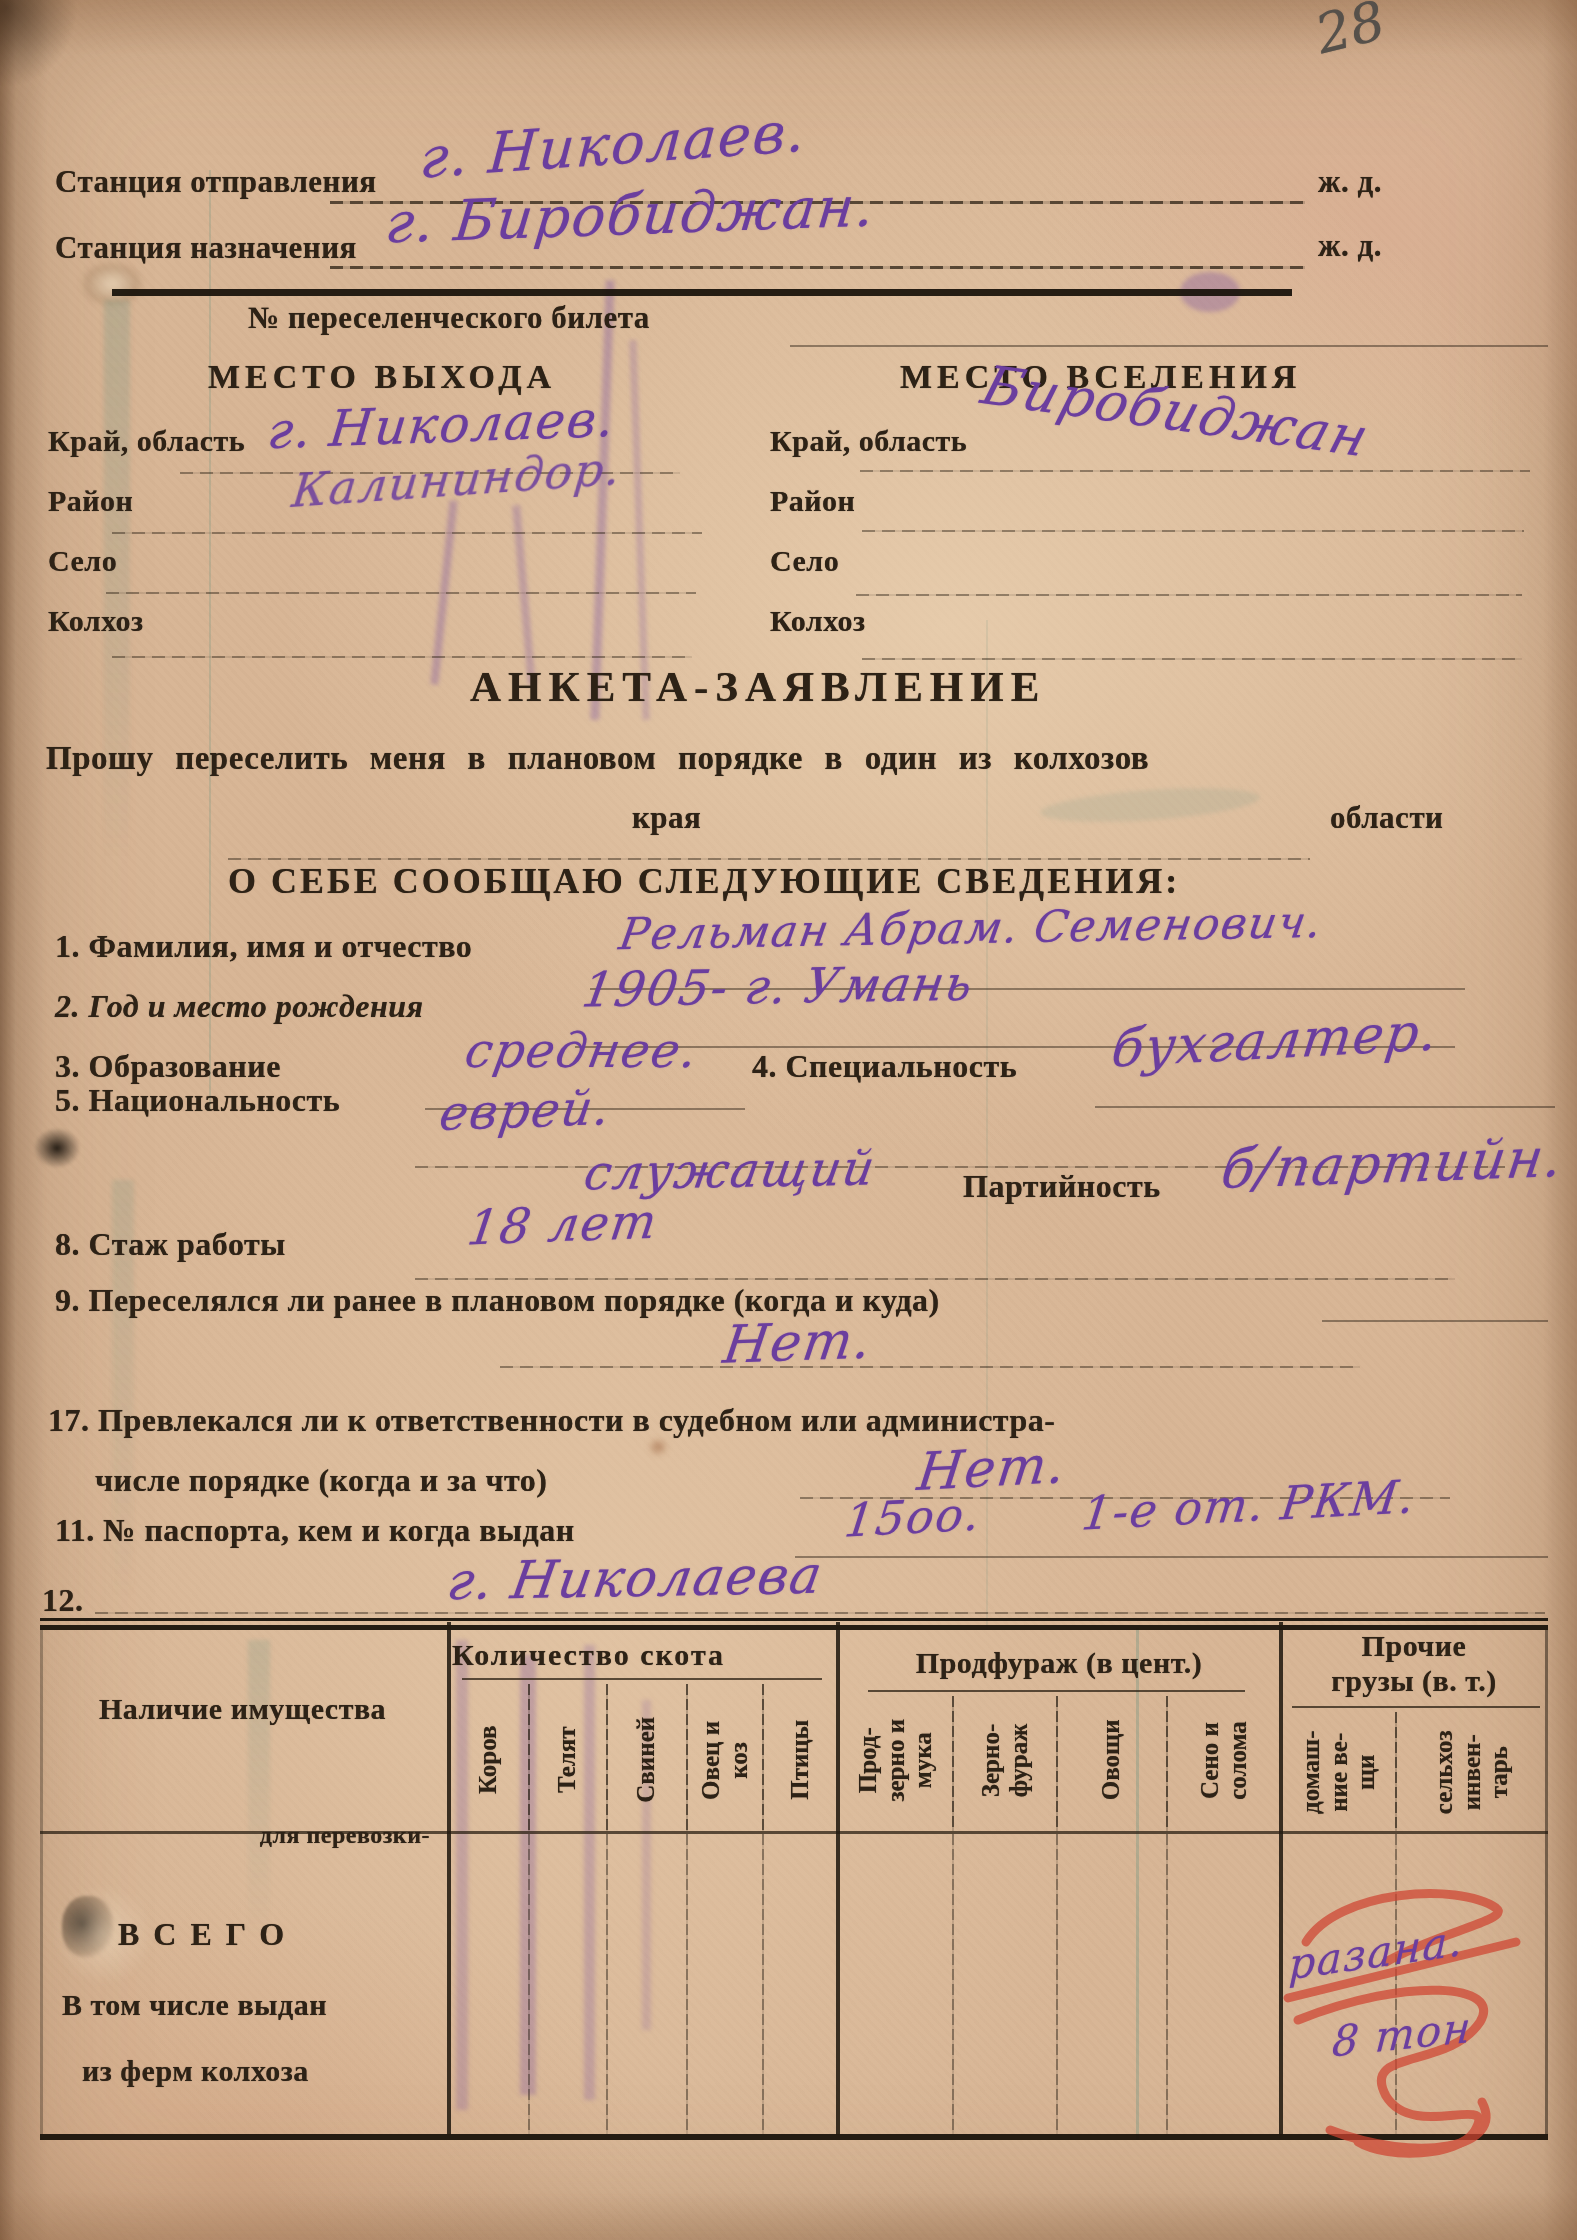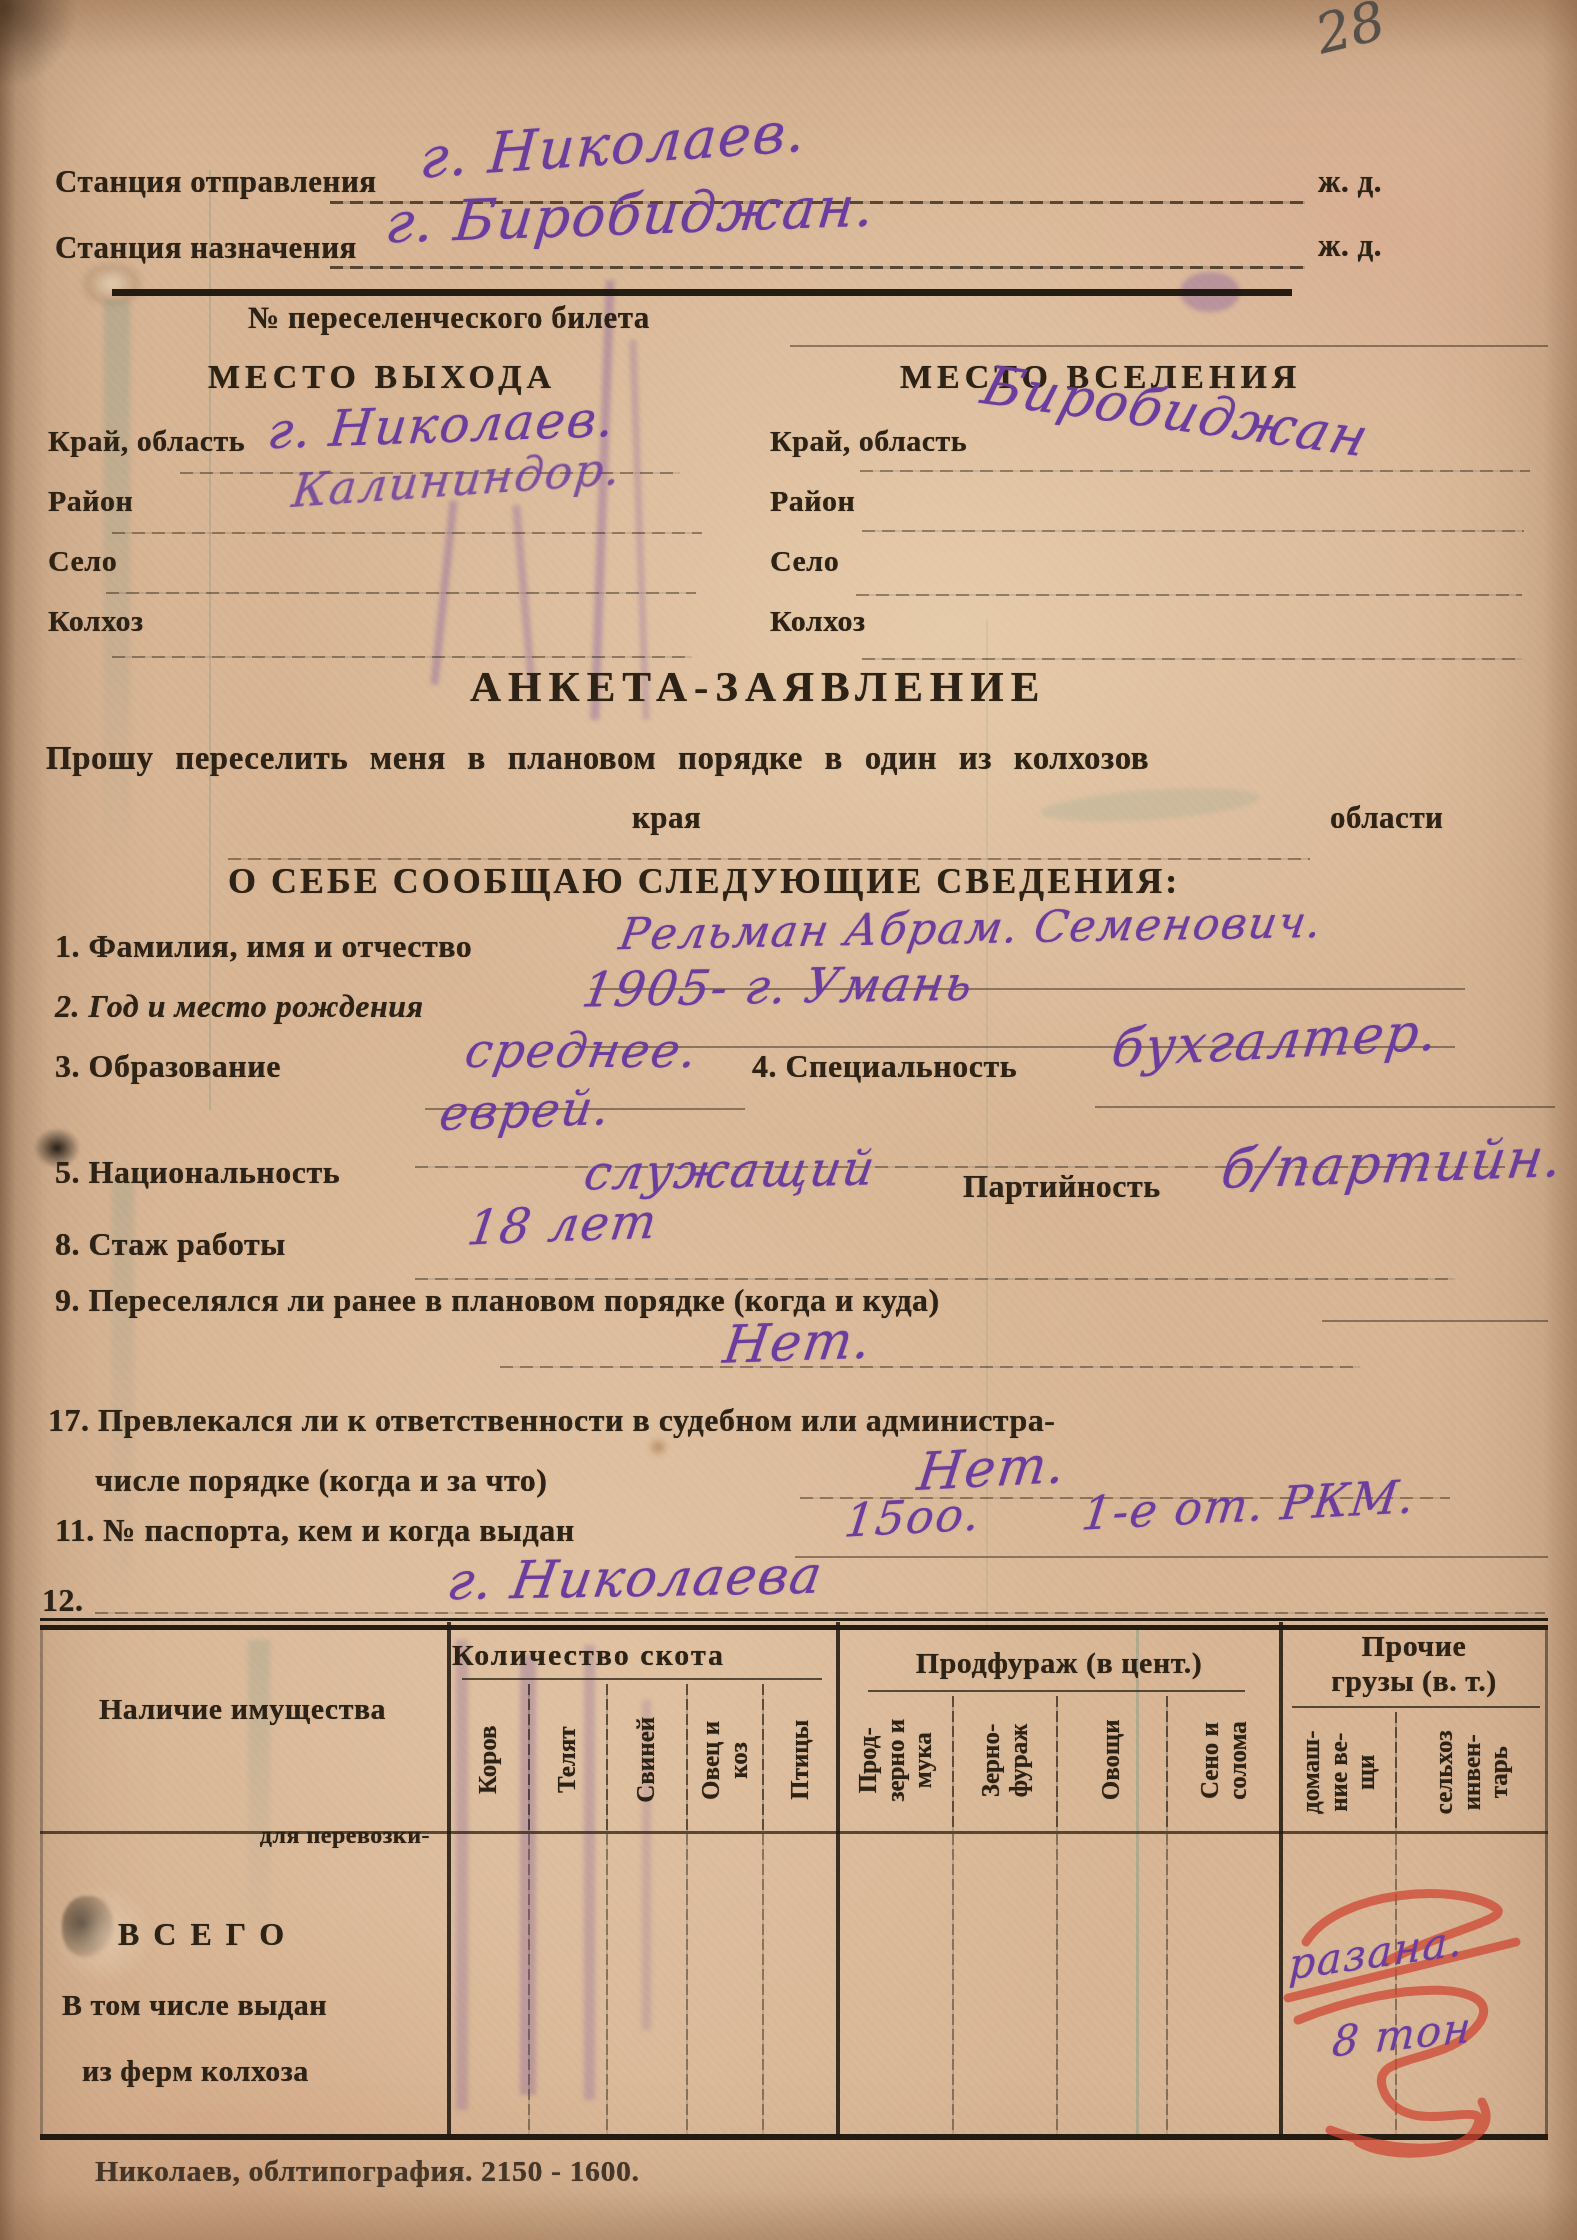--- a/index.html
+++ b/index.html
@@ -126,21 +126,21 @@
   <div class="hw" style="left:583px;top:958px;font-size:48px;transform:rotate(-1deg) skewX(-10deg);">1905- г. Умань</div>
   <div class="ln lnf" style="left:575px;top:1046px;width:880px;"></div>
 
   <div class="pr" style="left:55px;top:1048px;font-size:32px;">3. Образование</div>
   <div class="hw" style="left:466px;top:1022px;font-size:48px;transform:skewX(-10deg);">среднее.</div>
   <div class="pr" style="left:752px;top:1048px;font-size:32px;">4. Специальность</div>
   <div class="hw" style="left:1112px;top:1010px;font-size:52px;transform:rotate(-3deg) skewX(-10deg);">бухгалтер.</div>
   <div class="ln lnf" style="left:425px;top:1108px;width:320px;"></div>
   <div class="ln lnf" style="left:1095px;top:1106px;width:460px;"></div>
 
-  <div class="pr" style="left:55px;top:1154px;font-size:32px;">5. Национальность</div>
+  <div class="pr" style="left:55px;top:1082px;font-size:32px;">5. Национальность</div>
   <div class="hw" style="left:440px;top:1082px;font-size:48px;transform:rotate(-2deg) skewX(-10deg);">еврей.</div>
   <div class="ln lnf dash" style="left:415px;top:1166px;width:1090px;"></div>
 
   <div class="hw" style="left:585px;top:1142px;font-size:48px;transform:rotate(-1deg) skewX(-10deg);">служащий</div>
   <div class="pr" style="left:963px;top:1168px;font-size:32px;">Партийность</div>
   <div class="hw" style="left:1222px;top:1132px;font-size:54px;transform:rotate(-2deg) skewX(-10deg);">б/партийн.</div>
 
   <div class="pr" style="left:55px;top:1226px;font-size:32px;">8. Стаж работы</div>
   <div class="hw" style="left:468px;top:1196px;font-size:48px;transform:rotate(-2deg) skewX(-10deg);">18 лет</div>
   <div class="ln lnf dash" style="left:415px;top:1278px;width:1040px;"></div>
@@ -234,15 +234,14 @@
       <path d="M38,62 C70,10 190,2 228,28 C244,40 170,52 118,82"></path>
       <path d="M20,118 L248,62"></path>
       <path d="M30,140 C140,96 236,104 212,142 C180,190 92,168 118,216 C146,262 232,210 206,252 C190,276 120,280 90,262"></path>
       <path d="M62,250 C150,284 238,268 214,222"></path>
     </g>
   </svg>
 
   <div class="hw" style="left:1288px;top:1928px;font-size:42px;transform:rotate(-8deg) skewX(-10deg);">разана.</div>
   <div class="hw" style="left:1332px;top:2010px;font-size:42px;transform:rotate(-6deg) skewX(-10deg);">8 тон</div>
 
-  <div class="pr" style="left:95px;top:2154px;font-size:30px;opacity:.85;">Николаев, облтипография. 2150 - 1600.</div>
 
 </div>
 
 </body></html>

